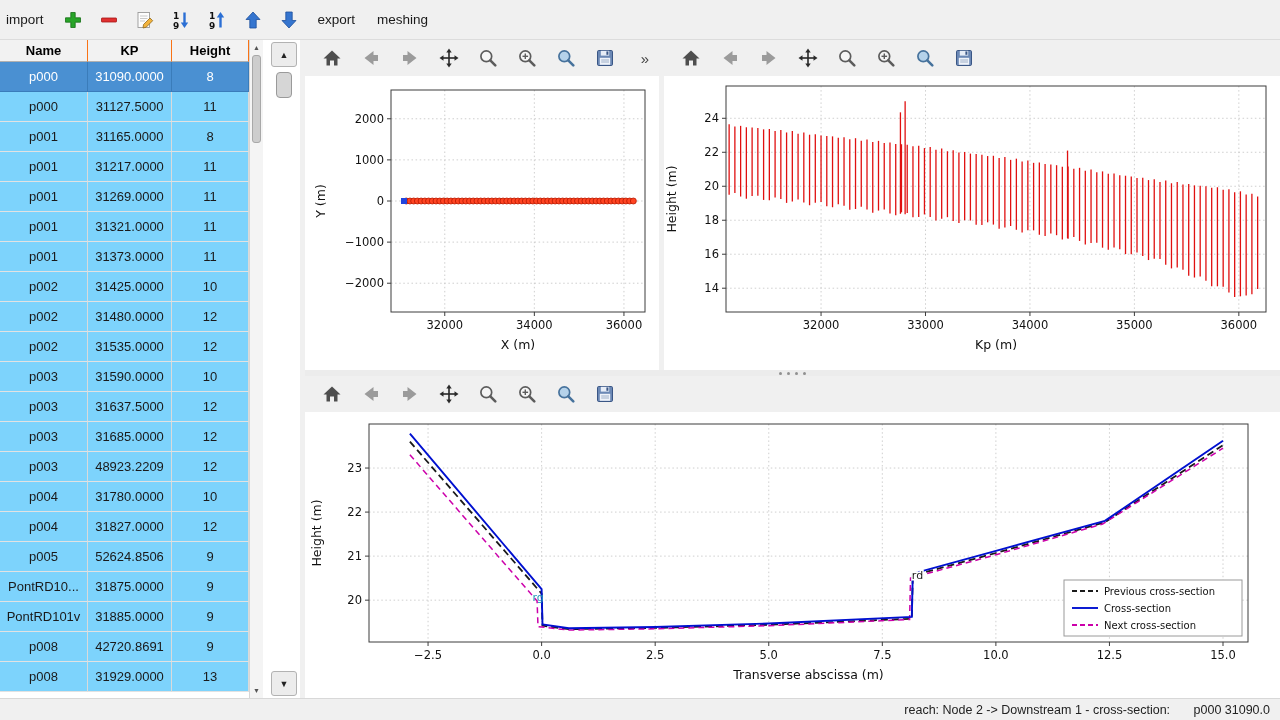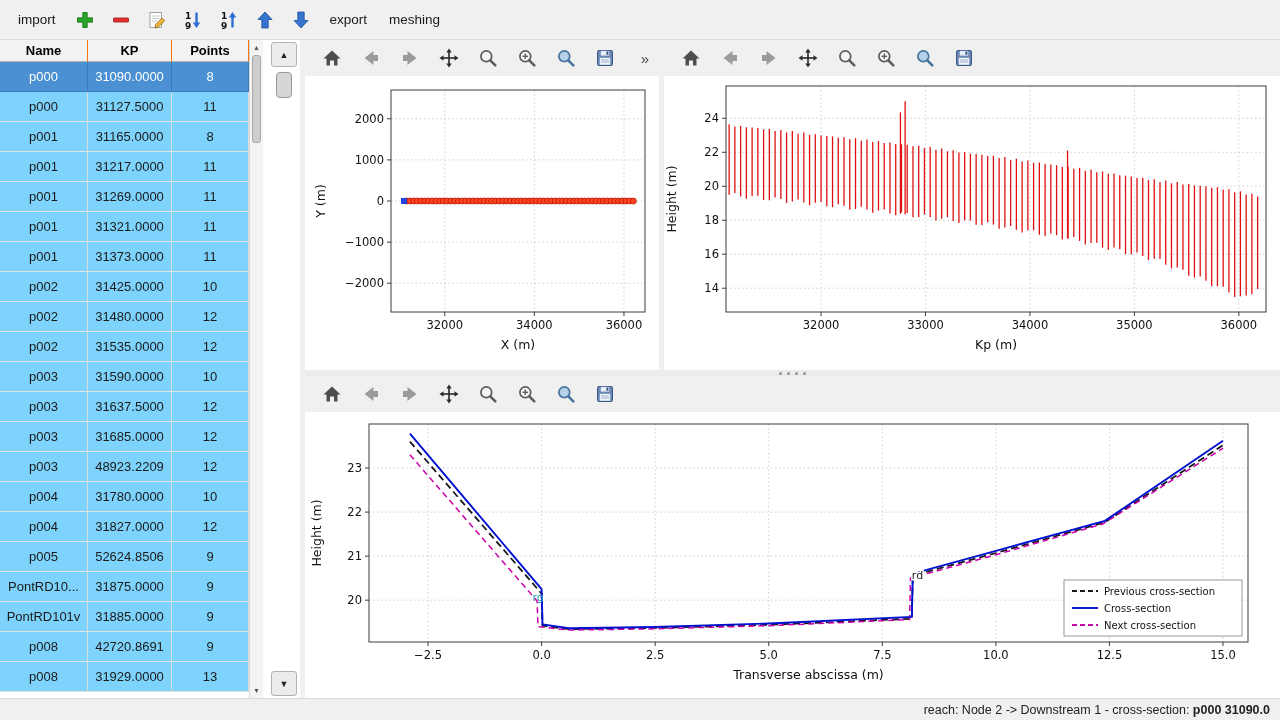--- a/index.html
+++ b/index.html
@@ -2,21 +2,21 @@
 <html><head>
 <meta charset="utf-8">
 <style>
   * { margin:0; padding:0; box-sizing:border-box; }
   html,body { background:#ffffff; }
   body { font-family:"Liberation Sans", sans-serif; }
   .app { position:relative; width:1280px; height:720px; background:#f0f0f0; overflow:hidden; }
 
   
   .toolbar-top { position:absolute; left:0; top:0; width:1280px; height:40px; background:#f0f0f0;
-    border-bottom:1px solid #dcdcdc; display:flex; align-items:center; gap:10px; padding:0 12px; }
+    border-bottom:1px solid #dcdcdc; display:flex; align-items:center; gap:10px; padding:0 0; }
   .tbtn { display:flex; align-items:center; justify-content:center; background:transparent; border:none;
     height:30px; font-family:inherit; font-size:13.5px; color:#1a1a1a; cursor:default; }
   .tbtn.text { padding:0 6px; }
   .tbtn.icon { width:26px; }
   .ico { display:flex; }
 
   
   .left-panel { position:absolute; left:0; top:40px; width:300px; height:658px; background:#ffffff; }
   .table { position:absolute; left:0; top:0; width:249px; }
   .thead { display:grid; grid-template-columns:88px 84px 77px; height:22px; }
@@ -50,21 +50,21 @@
   .figure { position:relative; background:#fff; }
 
   .hsplit { position:absolute; left:305px; top:370px; width:975px; height:6px; background:#ececec;
     display:flex; align-items:center; justify-content:center; gap:5px; }
   .hsplit .dot { width:3px; height:3px; background:#909090; border-radius:50%; }
 
   .status-bar { position:absolute; left:0; bottom:0; width:1280px; height:22px; background:#f0f0f0;
     border-top:1px solid #d8d8d8; font-size:12.5px; color:#222; display:flex; align-items:center;
     justify-content:flex-end; padding-right:10px; }
   .status-bar span { white-space:pre; }
-  .status-bar .bold { font-weight:bold; }
+  .status-bar .bold { font-weight:normal;margin-left:20px; }
 </style>
 </head>
 <body>
 
 <div class="app">
 
   <div class="toolbar-top">
     <button class="tbtn text">import</button>
     <button class="tbtn icon">
       <span class="ico">
@@ -127,21 +127,21 @@
     </button>
     <button class="tbtn text">export</button>
     <button class="tbtn text">meshing</button>
   </div>
 
   <div class="left-panel">
     <div class="table">
       <div class="thead" id="table-header">
           <div class="hcell">Name</div>
           <div class="hcell">KP</div>
-          <div class="hcell">Points</div>
+          <div class="hcell">Height</div>
         </div>
       <div class="tbody" id="table-body">
           <div class="trow selected">
             <div class="cell">p000</div>
             <div class="cell">31090.0000</div>
             <div class="cell">8</div>
           </div>
           <div class="trow">
             <div class="cell">p000</div>
             <div class="cell">31127.5000</div>

